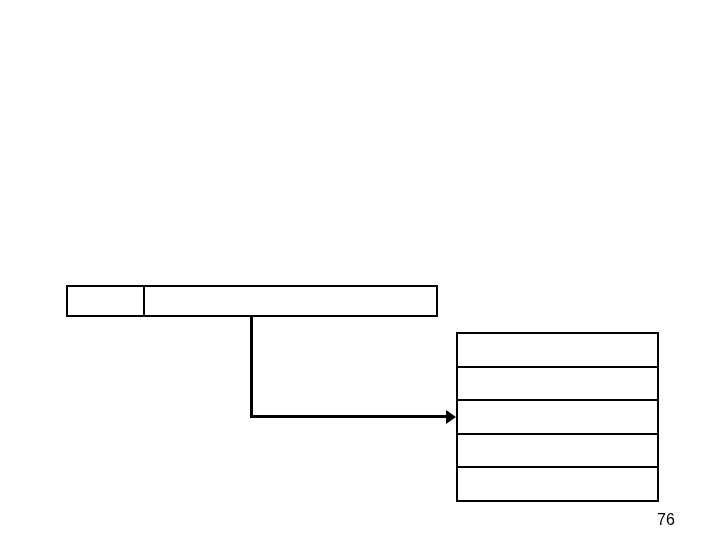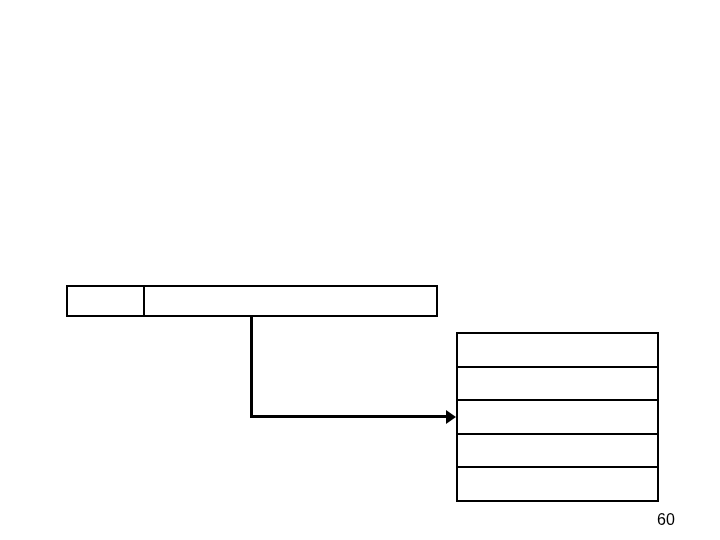--- a/index.html
+++ b/index.html
@@ -117,15 +117,15 @@
   <div class="arrow-head"></div>
 
   <div class="array-table">
     <div class="table-row"></div>
     <div class="table-row"></div>
     <div class="table-row"></div>
     <div class="table-row"></div>
     <div class="table-row"></div>
   </div>
 
-  <div class="page-number">60</div>
+  <div class="page-number">76</div>
 
 </div>
 
 </body></html>

